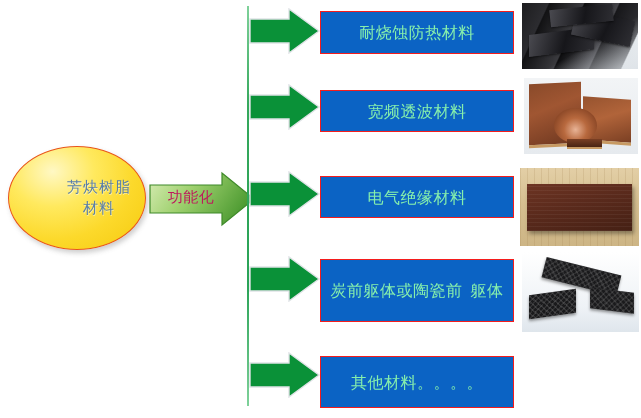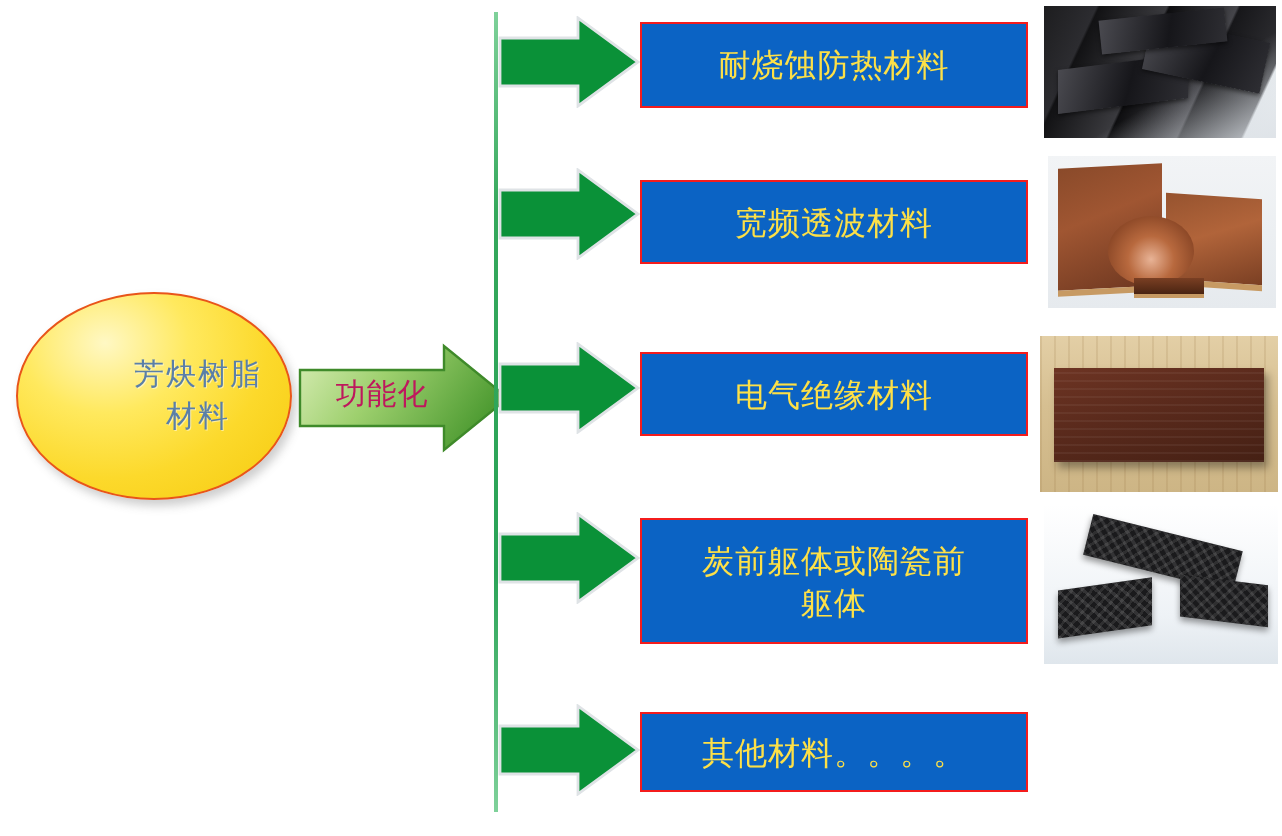--- a/index.html
+++ b/index.html
@@ -94,21 +94,21 @@
     width: 194px;
     border: 1.5px solid #f41c1c;
     background: #0b63c4;
     box-sizing: border-box;
     display: flex;
     align-items: center;
     justify-content: center;
     text-align: center;
   }
   .label-box .box-text {
-    color: #fde047;
+    color: #86efac;
     font-size: 16px;
     line-height: 21px;
     letter-spacing: 0.5px;
     padding: 0 4px;
   }
 
   
   .photo {
     position: absolute;
     background: #ffffff;
@@ -262,34 +262,34 @@
       <div class="wood-grain"></div>
       <div class="sheet"></div>
     </div>
   </div>
 
   <div class="branch-arrow" style="top:256px;">
     <svg width="72" height="46" viewBox="0 0 72 46">
       <polygon points="1,11 40,11 40,1 70,23 40,45 40,35 1,35" fill="#0a9138" stroke="#dfe3e6" stroke-width="1.4"></polygon>
     </svg>
   </div>
-  <div class="label-box" style="top:259px;height:63px;flex-direction:column;">
+  <div class="label-box" style="top:259px;height:63px;flex-direction:row;">
     <div class="box-text">炭前躯体或陶瓷前</div>
     <div class="box-text">躯体</div>
   </div>
   <div class="photo ph4" style="left:522px;top:252px;width:117px;height:80px;">
     <div class="inner">
       <div class="blk b1"></div>
       <div class="blk b2"></div>
       <div class="blk b3"></div>
     </div>
   </div>
 
   <div class="branch-arrow" style="top:352px;">
     <svg width="72" height="46" viewBox="0 0 72 46">
       <polygon points="1,11 40,11 40,1 70,23 40,45 40,35 1,35" fill="#0a9138" stroke="#dfe3e6" stroke-width="1.4"></polygon>
     </svg>
   </div>
-  <div class="label-box" style="top:356px;height:40px;">
+  <div class="label-box" style="top:356px;height:52px;">
     <div class="box-text">其他材料。。。。</div>
   </div>
 
 </div>
 
 </body></html>

